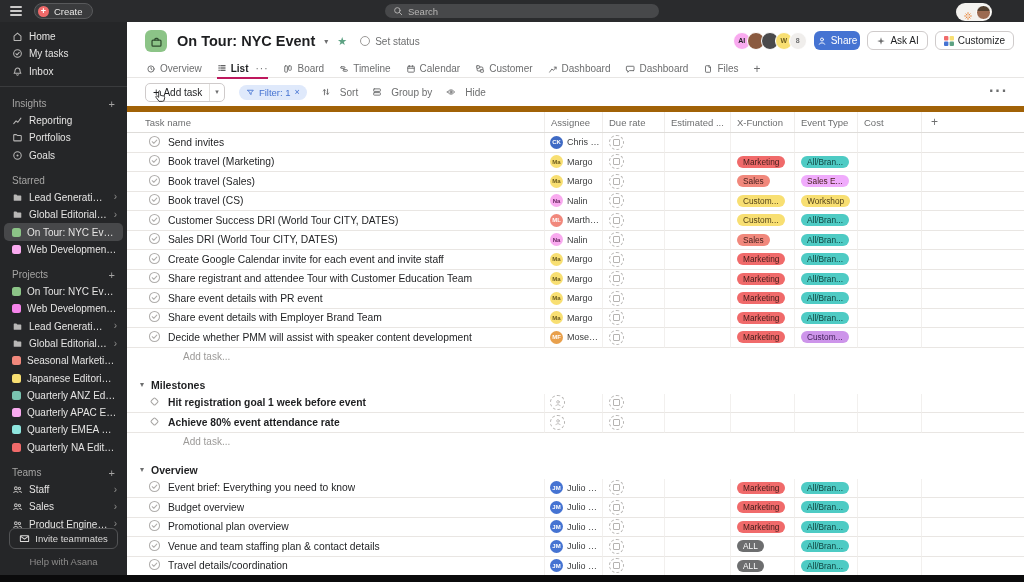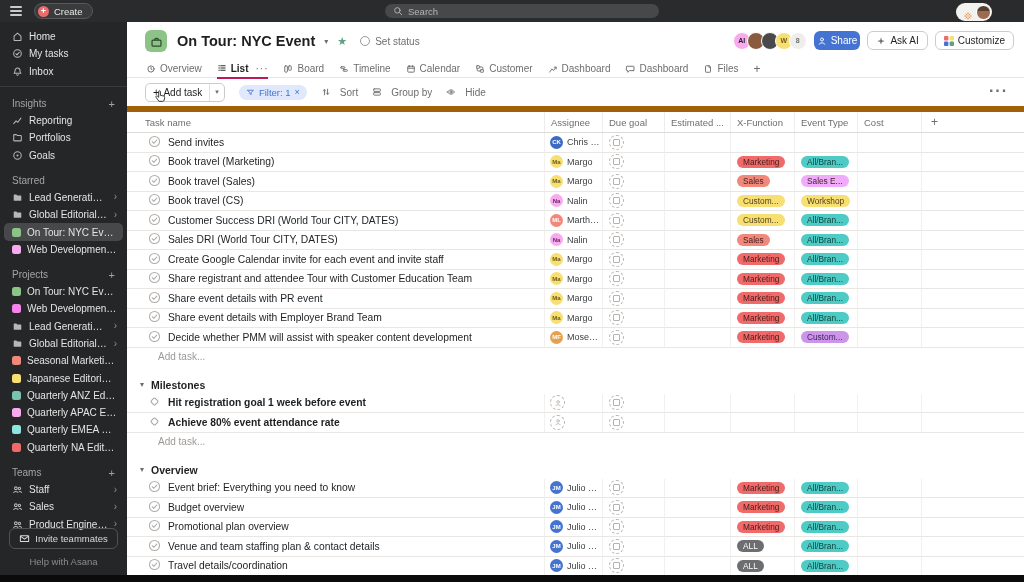--- a/index.html
+++ b/index.html
@@ -90,21 +90,21 @@
   .av{width:13px;height:13px;border-radius:50%;flex:none;display:flex;align-items:center;justify-content:center;font-size:6px;font-weight:700;}
   .td.due{padding-left:6px;}
   .due-ic{width:13px;height:13px;border:1px dashed #b5b3b1;border-radius:50%;display:flex;align-items:center;justify-content:center;flex:none;color:#b5b3b1;}
   .due-ic::before{content:"";width:5px;height:5px;border:1px solid #b5b3b1;border-radius:1px;}
   .due-ic.person::before{display:none;}
   .due-ic.person svg{width:8px;height:8px;}
   .td.tags{padding-left:6px;}
   .pill{height:12px;padding:0 6px;border-radius:7px;font-size:8.3px;font-weight:500;display:flex;align-items:center;white-space:nowrap;cursor:pointer;}
   .sec-row{display:flex;align-items:center;gap:7px;height:18px;margin-top:10px;padding-left:13px;font-size:10.5px;font-weight:700;color:#1e1f21;}
   .sec-row .chev{color:#6d6e6f;font-size:8px;cursor:pointer;}
-  .addtask-row{display:flex;align-items:center;height:18px;padding-left:31px;color:#9c9a98;font-size:10px;cursor:pointer;}
+  .addtask-row{display:flex;align-items:center;height:18px;padding-left:56px;color:#9c9a98;font-size:10px;cursor:pointer;}
 
   .bottom-strip{position:absolute;left:0;right:0;bottom:0;height:7px;background:#0b0b0c;}
   .cursor{position:absolute;left:153px;top:88px;width:16px;height:16px;z-index:9;pointer-events:none;}
 </style>
 </head>
 <body>
 
 <div class="stage">
 
   <header class="topbar">
@@ -459,21 +459,21 @@
             </svg></span>
           <span>Hide</span>
         </div>
       <div class="dots">···</div>
     </div>
 
     <div class="table">
       <div class="thead" id="thead">
           <div class="th">Task name</div>
           <div class="th">Assignee</div>
-          <div class="th">Due goal</div>
+          <div class="th">Due rate</div>
           <div class="th">Estimated ...</div>
           <div class="th">X-Function</div>
           <div class="th">Event Type</div>
           <div class="th">Cost</div>
           <div class="th">+</div>
         </div>
       <div id="tbody">
           <div class="trow">
             <div class="td task">
               <span><svg class="check-ic" viewBox="0 0 16 16" fill="none" stroke="currentColor" stroke-width="1.3" stroke-linecap="round" stroke-linejoin="round">

